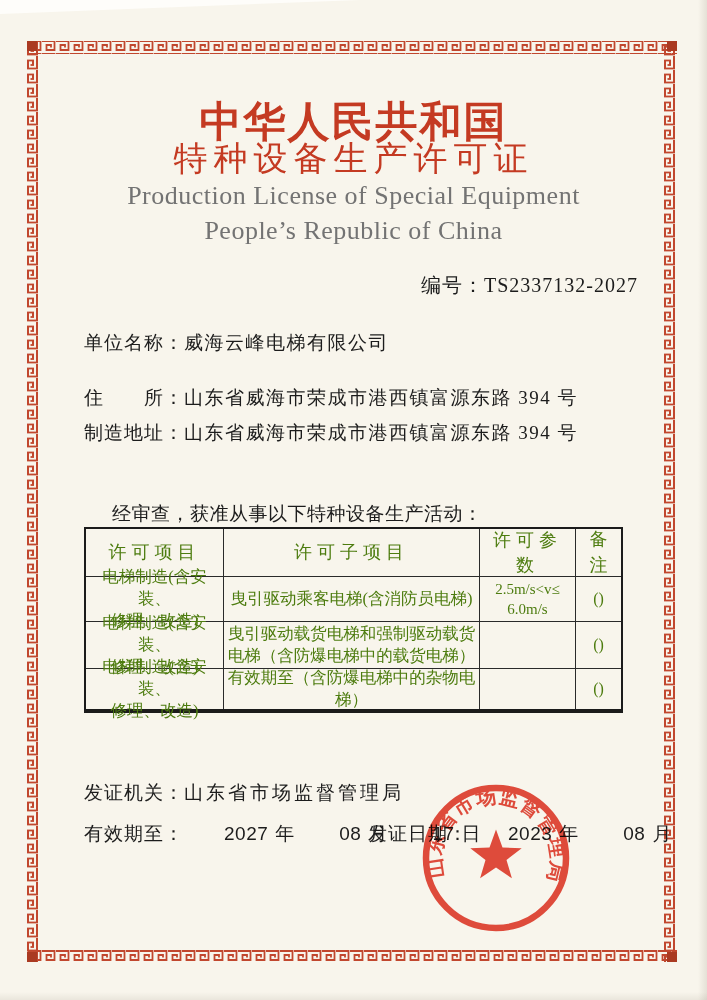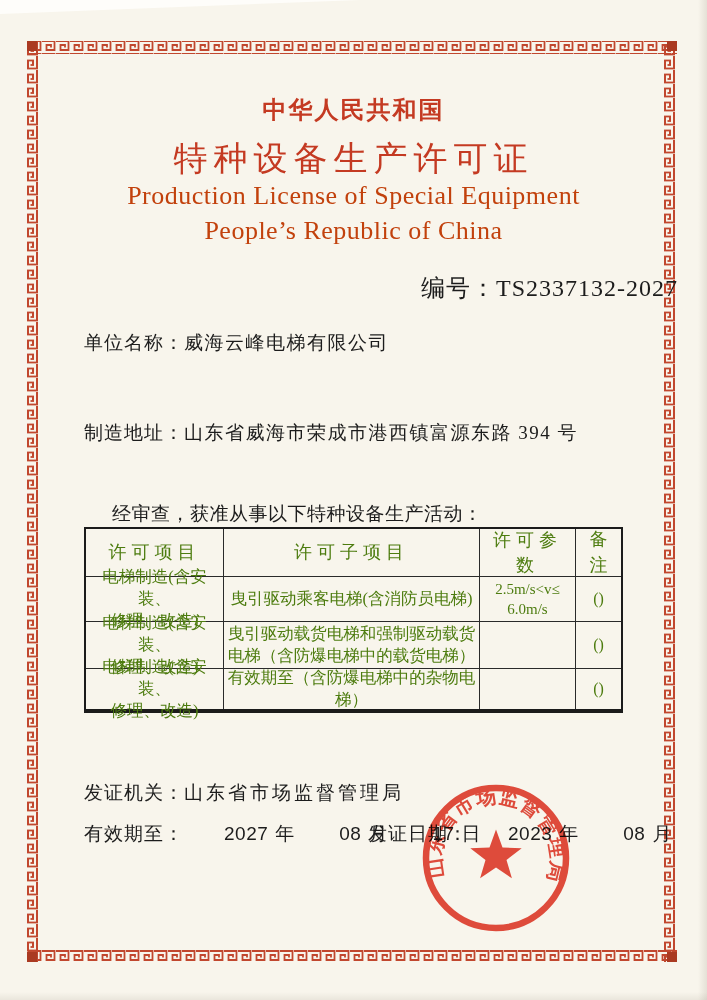--- a/index.html
+++ b/index.html
@@ -11,28 +11,28 @@
   
   .wedge{position:absolute;left:0;top:0;width:360px;height:14px;background:#fefdfa;
     clip-path:polygon(0 0,360px 0,0 14px);}
   .edge-right{position:absolute;right:0;top:0;width:9px;height:100%;
     background:linear-gradient(to right,rgba(110,100,80,0),rgba(110,100,80,.14));}
   .edge-bottom{position:absolute;left:0;bottom:0;width:100%;height:8px;
     background:linear-gradient(to bottom,rgba(110,100,80,0),rgba(110,100,80,.10));}
   .frame{position:absolute;left:0;top:0;}
 
   .center{position:absolute;left:0;right:0;text-align:center;}
-  .t-cn1{top:94px;font-size:24px;font-weight:bold;color:#c43a22;letter-spacing:2px;}
+  .t-cn1{top:94px;font-size:42px;font-weight:bold;color:#c43a22;letter-spacing:2px;}
   .t-cn2{top:136px;font-size:34px;font-weight:normal;color:#c43a22;letter-spacing:6px;}
-  .t-en {color:#c2410c;font-size:26px;letter-spacing:.5px;}
+  .t-en {color:#737373;font-size:26px;letter-spacing:.5px;}
   .t-en1{top:181px;}
   .t-en2{top:216px;}
 
   .line{position:absolute;font-size:19px;letter-spacing:1px;white-space:nowrap;}
-  .license-no{left:421px;top:272px;font-size:24px;}
+  .license-no{left:421px;top:272px;font-size:20px;}
   .f-company{left:84px;top:330px;}
   .f-addr{left:84px;top:385px;}
   .f-mfg{left:84px;top:420px;}
   .f-note{left:112px;top:501px;letter-spacing:.5px;}
   .lbl{letter-spacing:1px;}
   .val{letter-spacing:1.5px;}
 
   
   .tbl{
     position:absolute;left:84px;top:527px;
@@ -101,20 +101,23 @@
   <div class="center t-en t-en1">Production License of Special Equipment</div>
   <div class="center t-en t-en2">People’s Republic of China</div>
 
   <div class="line license-no">
     <span class="lbl">编号：</span><span class="num-serif">TS2337132-2027</span>
   </div>
 
   <div class="line f-company">
     <span class="lbl">单位名称：</span><span class="val">威海云峰电梯有限公司</span>
   </div>
+  <div class="line f-addr">
+    <span class="lbl">住　　所：</span><span class="val">山东省威海市荣成市港西镇富源东路 394 号</span>
+  </div>
   <div class="line f-mfg">
     <span class="lbl">制造地址：</span><span class="val">山东省威海市荣成市港西镇富源东路 394 号</span>
   </div>
 
   <div class="line f-note">经审查，获准从事以下特种设备生产活动：</div>
 
   <div class="tbl">
     <div class="cell th c1">许可项目</div>
     <div class="cell th c2">许可子项目</div>
     <div class="cell th c3">许可参数</div>

